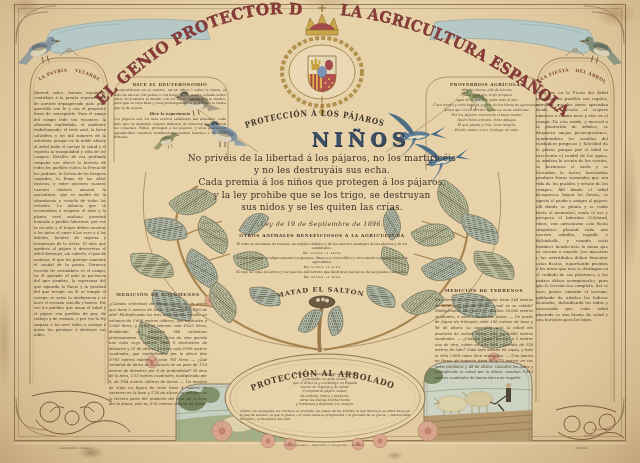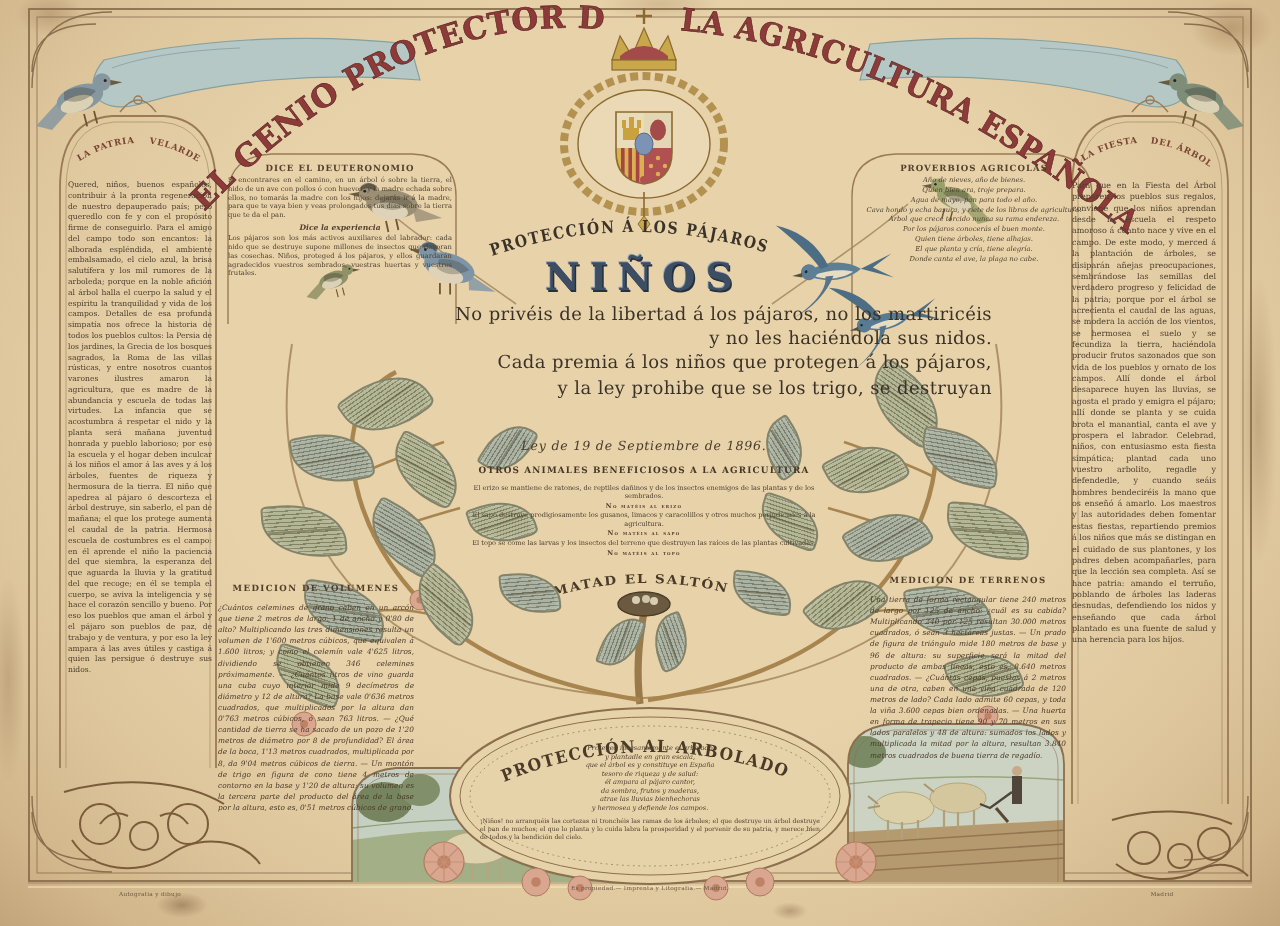--- a/index.html
+++ b/index.html
@@ -31,22 +31,22 @@
   .pv{font-size:6.8px;font-style:italic;line-height:1.45;text-align:center;}
   .mh{font-size:8.6px;font-weight:bold;letter-spacing:1.4px;text-align:center;color:#503d2a;}
   .cur{font-size:7.4px;font-style:italic;line-height:1.5;text-align:justify;color:#4a3a28;}
   .oh{font-size:8.8px;font-weight:bold;letter-spacing:1.2px;text-align:center;color:#463828;}
   .at{font-size:6.6px;line-height:1.25;text-align:center;}
   .ah{font-size:6.4px;font-weight:bold;font-variant:small-caps;letter-spacing:1.2px;margin:1.5px 0;text-align:center;color:#54402c;}
   .vl{font-size:6.6px;font-style:italic;line-height:1.3;text-align:center;}
   .ap{font-size:6.2px;line-height:1.3;text-align:justify;}
   .imp{font-size:5.8px;text-align:center;color:#6b5942;letter-spacing:.3px;}
   #ninos{font-weight:bold;font-size:19px;letter-spacing:5px;text-align:center;color:#3d4e63;
-    text-shadow:.7px .8px 0 #26303e,-0.4px -0.4px 0 #93a4b8;}
-  .poemline{font-size:9px;line-height:12.2px;text-align:right;color:#3b3227;letter-spacing:.2px;}
+    text-shadow:.7px .8px 0 #26303e,-0.4px -0.4px 0 #93a4b8;margin-left:39px;}
+  .poemline{font-size:9px;line-height:12.2px;text-align:center;color:#3b3227;letter-spacing:.2px;}
   #ley{font-size:6.3px;font-style:italic;text-align:center;color:#4a3c2c;letter-spacing:.4px;}
   .crease{position:absolute;left:14px;width:612px;height:1px;z-index:0;}
 </style>
 </head>
 <body>
 
 <div id="paper">
 
   <div class="stain" style="left:595px;top:0px;width:42px;height:28px;background:radial-gradient(rgba(139,100,60,.38),rgba(139,100,60,0) 70%);"></div>
   <div class="stain" style="left:8px;top:-4px;width:34px;height:22px;background:radial-gradient(rgba(130,95,60,.3),rgba(130,95,60,0) 70%);"></div>
@@ -378,23 +378,24 @@
   <div class="leaf lb" style="left:453px;top:292px;width:40px;height:25px;--r:-8deg"></div>
   <div class="leaf" style="left:404px;top:290px;width:36px;height:23px;--r:-40deg"></div>
   <div class="leaf lb" style="left:366px;top:286px;width:28px;height:19px;--r:5deg"></div>
   <div class="leaf" style="left:474px;top:326px;width:34px;height:22px;--r:-18deg"></div>
   <div class="leaf lb" style="left:322px;top:312px;width:25px;height:16px;--r:70deg"></div>
 
   <div class="txt" id="ninos" style="left:268px;top:128px;width:108px;height:24px;">NIÑOS</div>
 
   <div class="txt" style="left:148px;top:152px;width:348px;height:62px;">
     <div class="poemline">No privéis de la libertad á los pájaros, no los martiricéis</div>
-    <div class="poemline">y no les haciéndola sus nidos.</div>
+    <div class="poemline">y no les destruyáis sus echa.</div>
     <div class="poemline">Cada premia á los niños que protegen á los pájaros,</div>
     <div class="poemline">y la ley prohibe que se los trigo, se destruyan</div>
+    <div class="poemline">sus nidos y se les quiten las crías.</div>
   </div>
 
   <div class="txt" id="ley" style="left:240px;top:220px;width:164px;height:10px;">Ley de 19 de Septiembre de 1896.</div>
 
   <div class="txt col" style="left:212px;top:233px;width:220px;height:8px;">
     <div class="mi">
         <div class="oh">OTROS ANIMALES BENEFICIOSOS Á LA AGRICULTURA</div>
       </div>
   </div>
 

